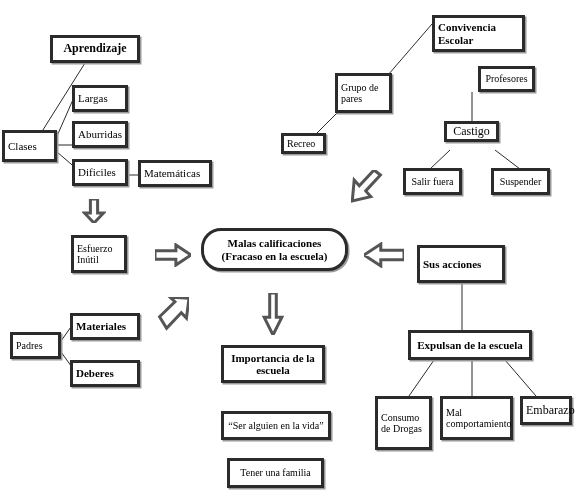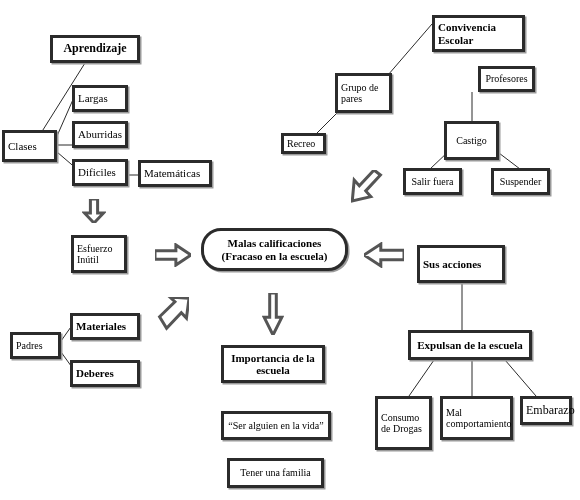--- a/index.html
+++ b/index.html
@@ -154,21 +154,21 @@
       <div class="node shadow left" style="left: 335px; top: 73px; width: 57px; height: 40px; font-size: 10px; border-color: rgb(43, 43, 43);">
         <span class="txt">Grupo de
 pares</span>
       </div>
       <div class="node shadow left" style="left: 281px; top: 133px; width: 45px; height: 21px; font-size: 10px; border-color: rgb(43, 43, 43);">
         <span class="txt">Recreo</span>
       </div>
       <div class="node shadow" style="left: 444px; top: 66px; width: 57px; height: 26px; font-size: 10px; border-color: rgb(43, 43, 43); margin-left: 34px;">
         <span class="txt">Profesores</span>
       </div>
-      <div class="node shadow" style="left: 444px; top: 121px; width: 55px; height: 39px; font-size: 10px; border-color: rgb(43, 43, 43);">
+      <div class="node shadow" style="left: 444px; top: 121px; width: 55px; height: 21px; font-size: 12px; border-color: rgb(43, 43, 43);">
         <span class="txt">Castigo</span>
       </div>
       <div class="node shadow" style="left: 403px; top: 168px; width: 59px; height: 27px; font-size: 10px; border-color: rgb(43, 43, 43);">
         <span class="txt">Salir fuera</span>
       </div>
       <div class="node shadow" style="left: 491px; top: 168px; width: 59px; height: 27px; font-size: 10px; border-color: rgb(43, 43, 43);">
         <span class="txt">Suspender</span>
       </div>
       <div class="node bold shadow left" style="left: 417px; top: 245px; width: 88px; height: 38px; font-size: 11px; border-color: rgb(43, 43, 43);">
         <span class="txt">Sus acciones</span>

